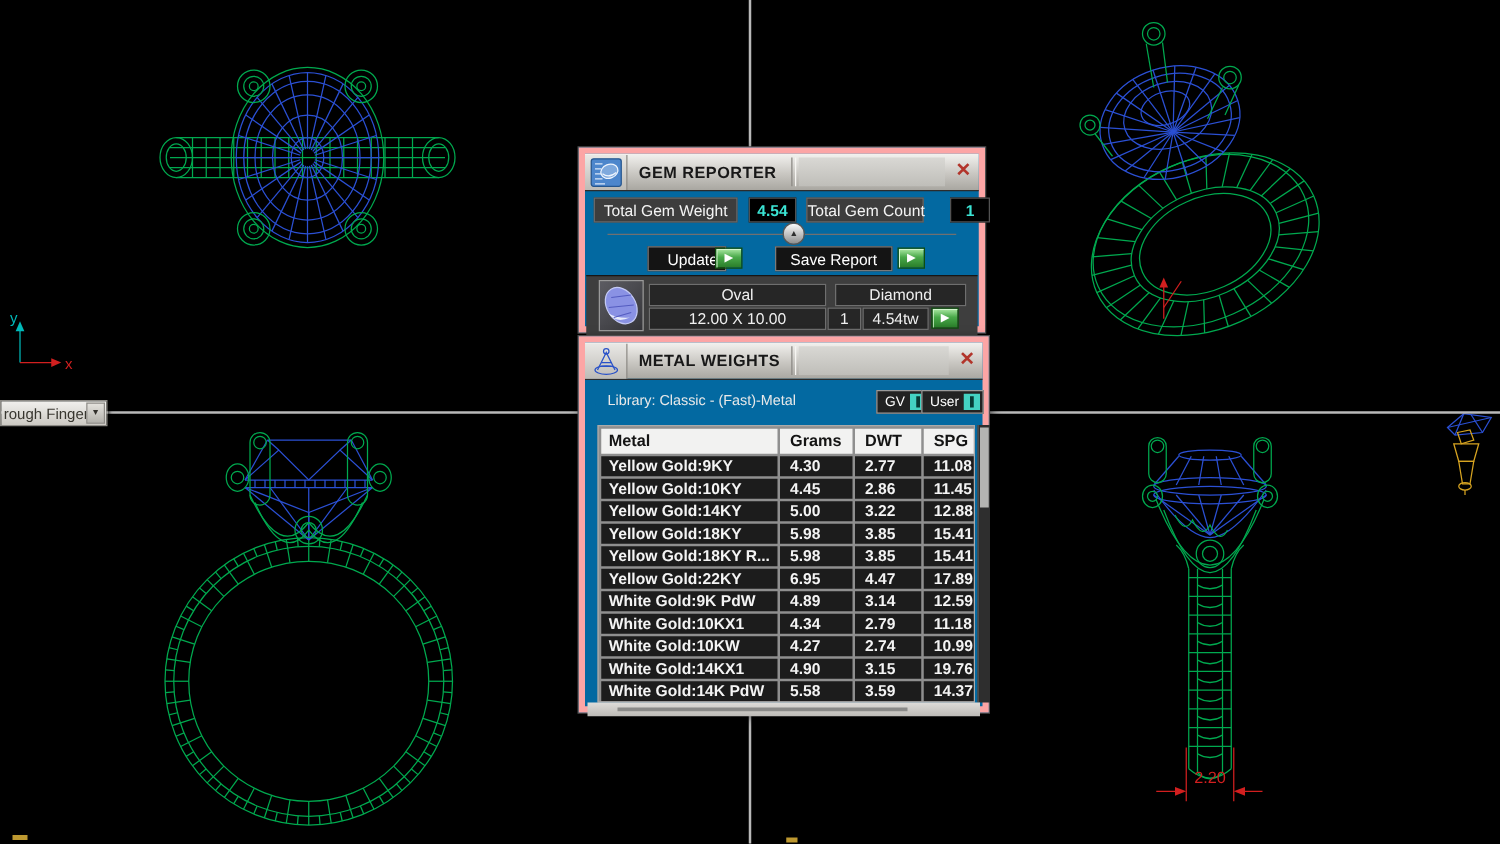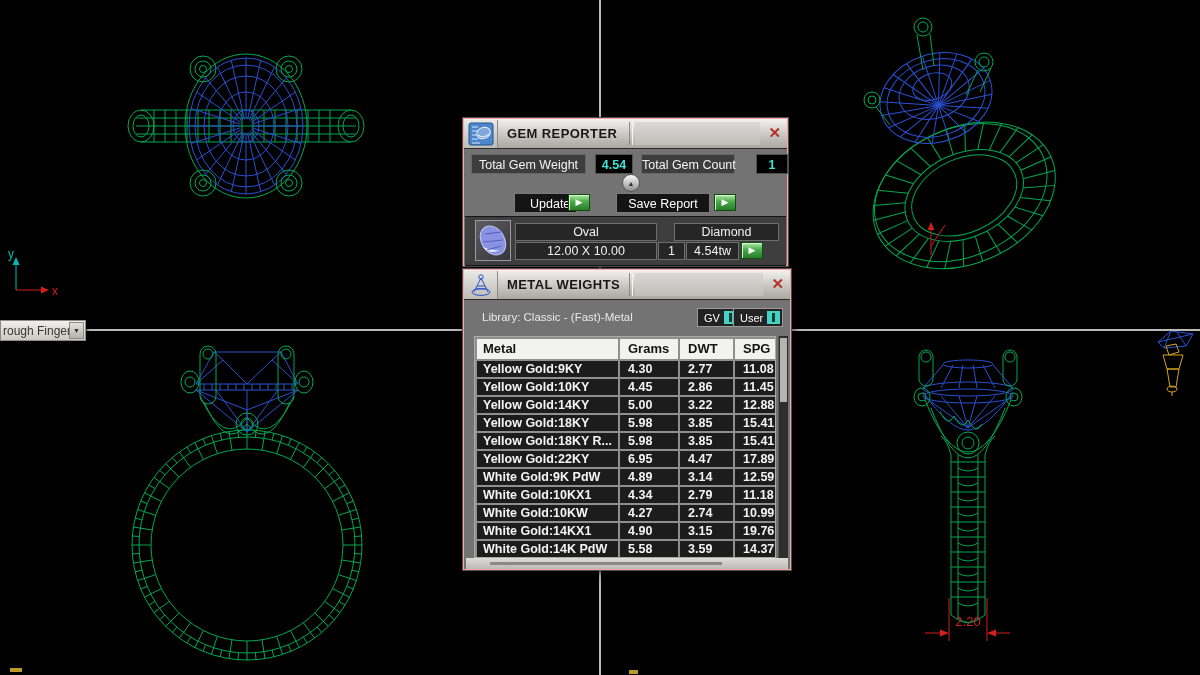--- a/index.html
+++ b/index.html
@@ -12,21 +12,21 @@
 
   
   #finger-dd{position:absolute;left:0;top:320px;width:86px;height:21px;z-index:5;
     background:linear-gradient(#f1f0ed,#ccc9c3);border:1px solid #8d8b86;box-sizing:border-box;
     display:flex;align-items:center;box-shadow:1px 1px 3px rgba(0,0,0,.8);}
   #finger-dd .dd-label{flex:1;font-size:12px;color:#38362f;padding-left:2px;white-space:nowrap;overflow:hidden;}
   #finger-dd .dd-arrow{width:15px;height:17px;margin-right:1px;background:linear-gradient(#e4e2dd,#b4b2ac);
     border:1px solid #8d8b86;box-sizing:border-box;font-size:7px;color:#33312c;display:flex;align-items:center;justify-content:center;}
 
   
-  .panel{position:absolute;background:#737373;border:1px solid #fca5a5;box-sizing:border-box;
+  .panel{position:absolute;background:#0369a1;border:5px solid #fca5a5;box-sizing:border-box;
     box-shadow:0 0 0 1px #4e4e4e, 2px 3px 8px rgba(0,0,0,.7);z-index:10;}
   .titlebar{position:relative;height:29px;background:linear-gradient(#f3f2ef,#c9c7c2 55%,#a9a7a1);
     border-bottom:1px solid #2c2c2c;display:flex;align-items:center;}
   .icon-box{width:33px;height:28px;display:flex;align-items:center;justify-content:center;
     border-right:1px solid #8e8c87;background:linear-gradient(#e9e8e5,#bdbbb6);}
   .title{font-size:13px;font-weight:bold;color:#181818;letter-spacing:.4px;padding-left:9px;white-space:nowrap;}
   .notch{position:absolute;left:165px;top:3px;bottom:3px;width:2px;border-left:1px solid #8a8883;border-right:1px solid #f6f5f2;}
   .trench{position:absolute;left:171px;right:27px;top:3px;bottom:3px;background:linear-gradient(#d9d8d4,#bfbeb9);}
   .close{position:absolute;right:6px;top:5px;font-size:15px;font-weight:bold;color:#b2352b;line-height:18px;}
 
@@ -480,21 +480,21 @@
     </div>
     <div class="gemstrip">
       <div class="thumb">
         <svg width="34" height="39" viewBox="0 0 34 39">
           <ellipse cx="17" cy="19.5" rx="11.5" ry="15.5" transform="rotate(-32 17 19.5)" fill="#8a92e4" stroke="#c4caf4"></ellipse>
           <path d="M7,26 Q13,34 24,29 Q15,30 7,26 Z" fill="#e7ebfa"></path>
           <path d="M9,13 L25,11 M7,21 L27,19 M11,29 L25,25" stroke="#545cc0" fill="none"></path>
         </svg>
       </div>
       <div class="gcell" style="left:50px;top:6px;width:142px;">Oval</div>
-      <div class="gcell" style="left:209px;top:6px;width:105px;">Diamond</div>
+      <div class="gcell" style="left:199px;top:6px;width:105px;">Diamond</div>
       <div class="gcell" style="left:50px;top:25px;width:142px;">12.00 X 10.00</div>
       <div class="gcell" style="left:193px;top:25px;width:27px;">1</div>
       <div class="gcell" style="left:221px;top:25px;width:53px;">4.54tw</div>
       <div class="playbtn" style="left:276px;top:25px;">
         <span>▶</span>
       </div>
     </div>
   </div>
 
   <div class="panel" id="metal-weights" style="left:463px;top:269px;width:328px;height:301px;">

